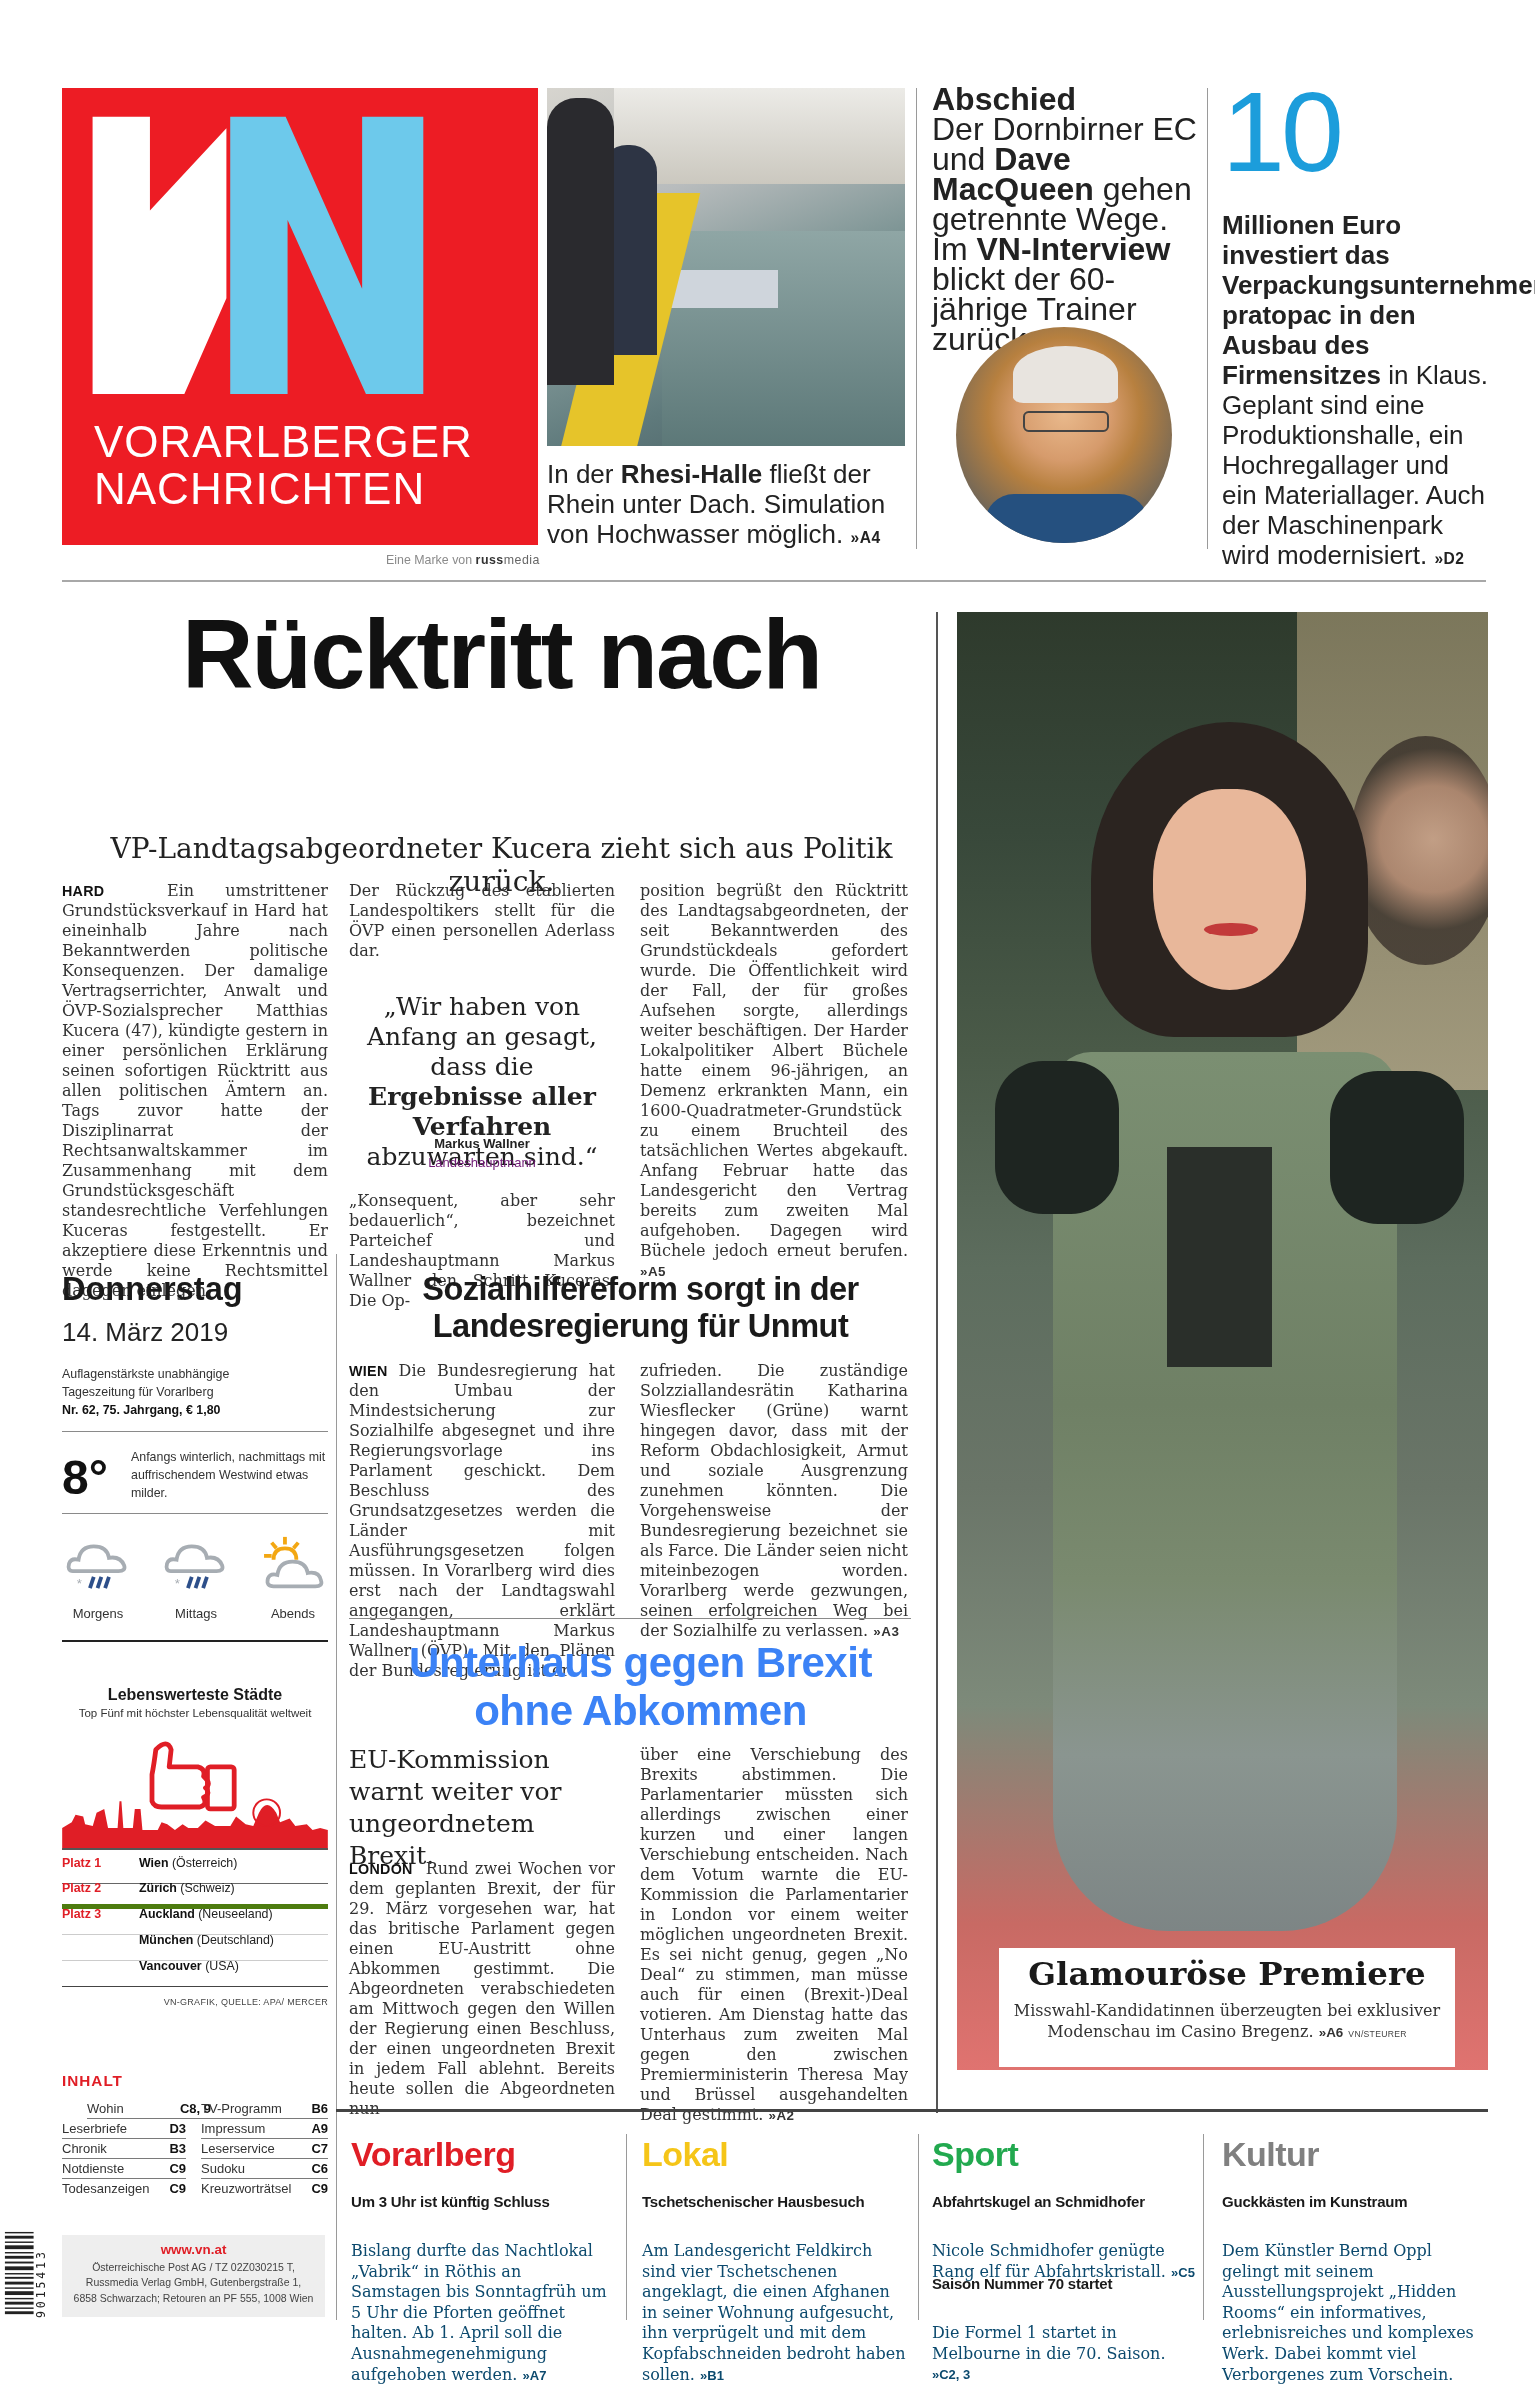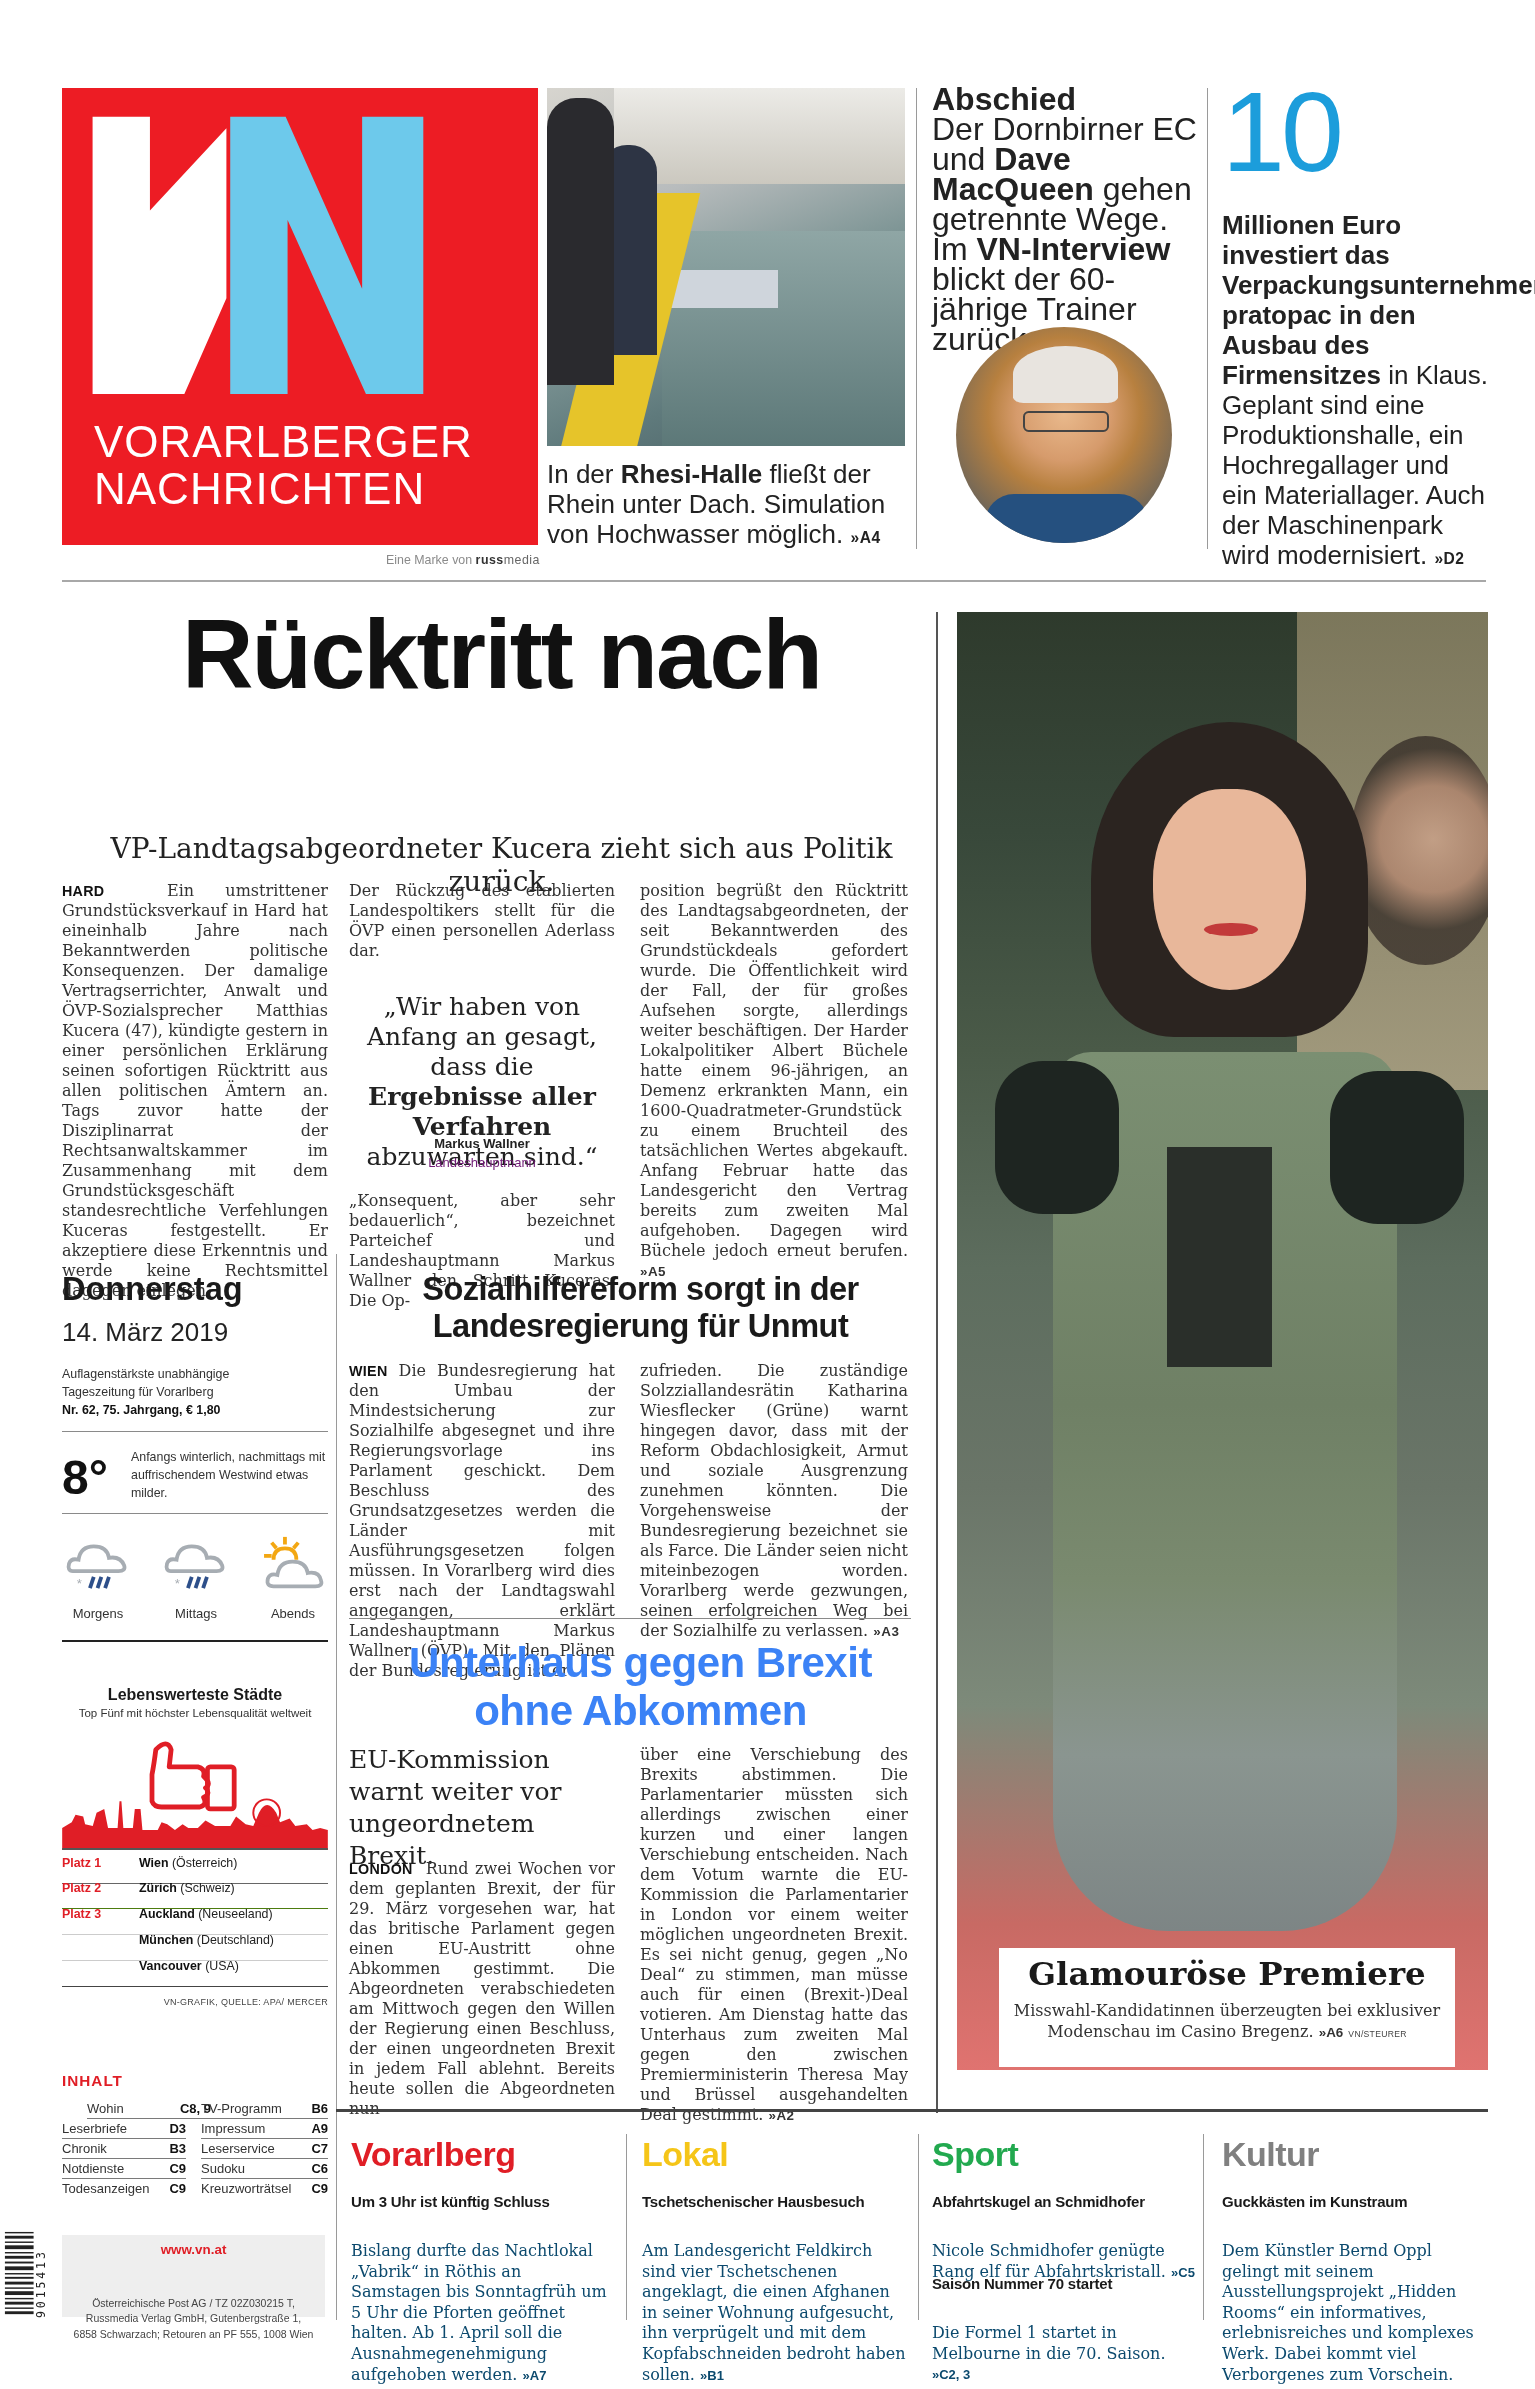--- a/index.html
+++ b/index.html
@@ -96,21 +96,21 @@
   .city-row .rank { position: absolute; left: 0; width: 67px; color: #e01e26; font-weight: bold; }
   .city-row .name { position: absolute; left: 77px; color: #222; }
   .city-row .name b { font-weight: bold; color: #111; }
   #cities-source { left: 62px; top: 1997px; width: 266px; text-align: right; font-size: 9px; color: #444; letter-spacing: 0.3px; }
 
   #inhalt-title { left: 62px; top: 2072px; font-size: 15.3px; font-weight: bold; color: #e01e26; letter-spacing: 1px; }
   .toc-row { position: absolute; height: 20px; font-size: 13px; line-height: 19px; border-bottom: 1px solid #7a7a7a; color: #333; }
   .toc-row .p { position: absolute; right: 0; top: 0; font-weight: bold; color: #111; }
   #footer-box { left: 62px; top: 2235px; width: 263px; height: 82px; background: #eeeeee; }
   #footer-url { left: 62px; top: 2242px; width: 263px; text-align: center; font-size: 13.4px; font-weight: bold; color: #e01e26; }
-  #footer-text { left: 62px; top: 2260px; width: 263px; text-align: center; font-size: 10.5px; line-height: 15.3px; color: #444; margin-top: 36px; }
+  #footer-text { left: 62px; top: 2260px; width: 263px; text-align: center; font-size: 10.5px; line-height: 15.3px; color: #444; }
   #barcode { left: 2.9px; top: 2230px; width: 43px; height: 88px; }
 
   
   #soz-head { left: 349px; top: 1271px; width: 583px; text-align: center; font-size: 32.5px; line-height: 37px; font-weight: bold; color: #1a1a1a; letter-spacing: -0.5px; }
   #soz-col1 { left: 349px; top: 1361px; width: 266px; }
   #soz-col2 { left: 640px; top: 1361px; width: 268px; }
 
   
   #brx-head { left: 349px; top: 1639px; width: 583px; text-align: center; font-size: 42px; line-height: 48px; font-weight: bold; color: #3b82f6; letter-spacing: -0.5px; }
   #brx-deck { left: 349px; top: 1744px; width: 268px; font-size: 25px; line-height: 32px; color: #222; }
@@ -266,21 +266,21 @@
   <rect x="152" y="48" width="28" height="44" rx="3" fill="none" stroke="#e01e26" stroke-width="5"></rect>
   <path d="M0 135 L0 112 L10 106 L14 98 L22 100 L24 108 L32 110 L36 96 L44 92 L48 112 L58 112 L60 84 L62 84 L64 112 L74 112 L76 92 L82 92 L84 114 L100 114 L104 106 L110 108 L118 114 L126 108 L132 112 L142 112 L150 104 L160 110 L176 110 L182 100 L192 108 L200 110 L206 96 Q214 80 224 96 L228 106 L238 102 L244 110 L256 108 L262 114 L270 112 L278 114 L278 135 Z" fill="#e01e26"></path>
   <circle cx="214" cy="96" r="14" fill="none" stroke="#e01e26" stroke-width="2"></circle>
   <line x1="0" y1="134" x2="278" y2="134" stroke="#555" stroke-width="2"></line>
 </svg>
 
 <div class="city-row" style="top:1850px; border-bottom:1px solid #666;">
   <span class="rank">Platz 1</span>
   <span class="name"><b>Wien</b> <span>(Österreich)</span></span>
 </div>
-<div class="city-row" style="top:1875px; border-bottom:1px solid #4d7c0f;">
+<div class="city-row" style="top:1875px; border-bottom:5px solid #4d7c0f;">
   <span class="rank">Platz 2</span>
   <span class="name"><b>Zürich</b> <span>(Schweiz)</span></span>
 </div>
 <div class="city-row" style="top:1901px; border-bottom:1px solid #ccc;">
   <span class="rank">Platz 3</span>
   <span class="name"><b>Auckland</b> <span>(Neuseeland)</span></span>
 </div>
 <div class="city-row" style="top:1927px; border-bottom:1px solid #ccc;">
   <span class="rank"></span>
   <span class="name"><b>München</b> <span>(Deutschland)</span></span>

